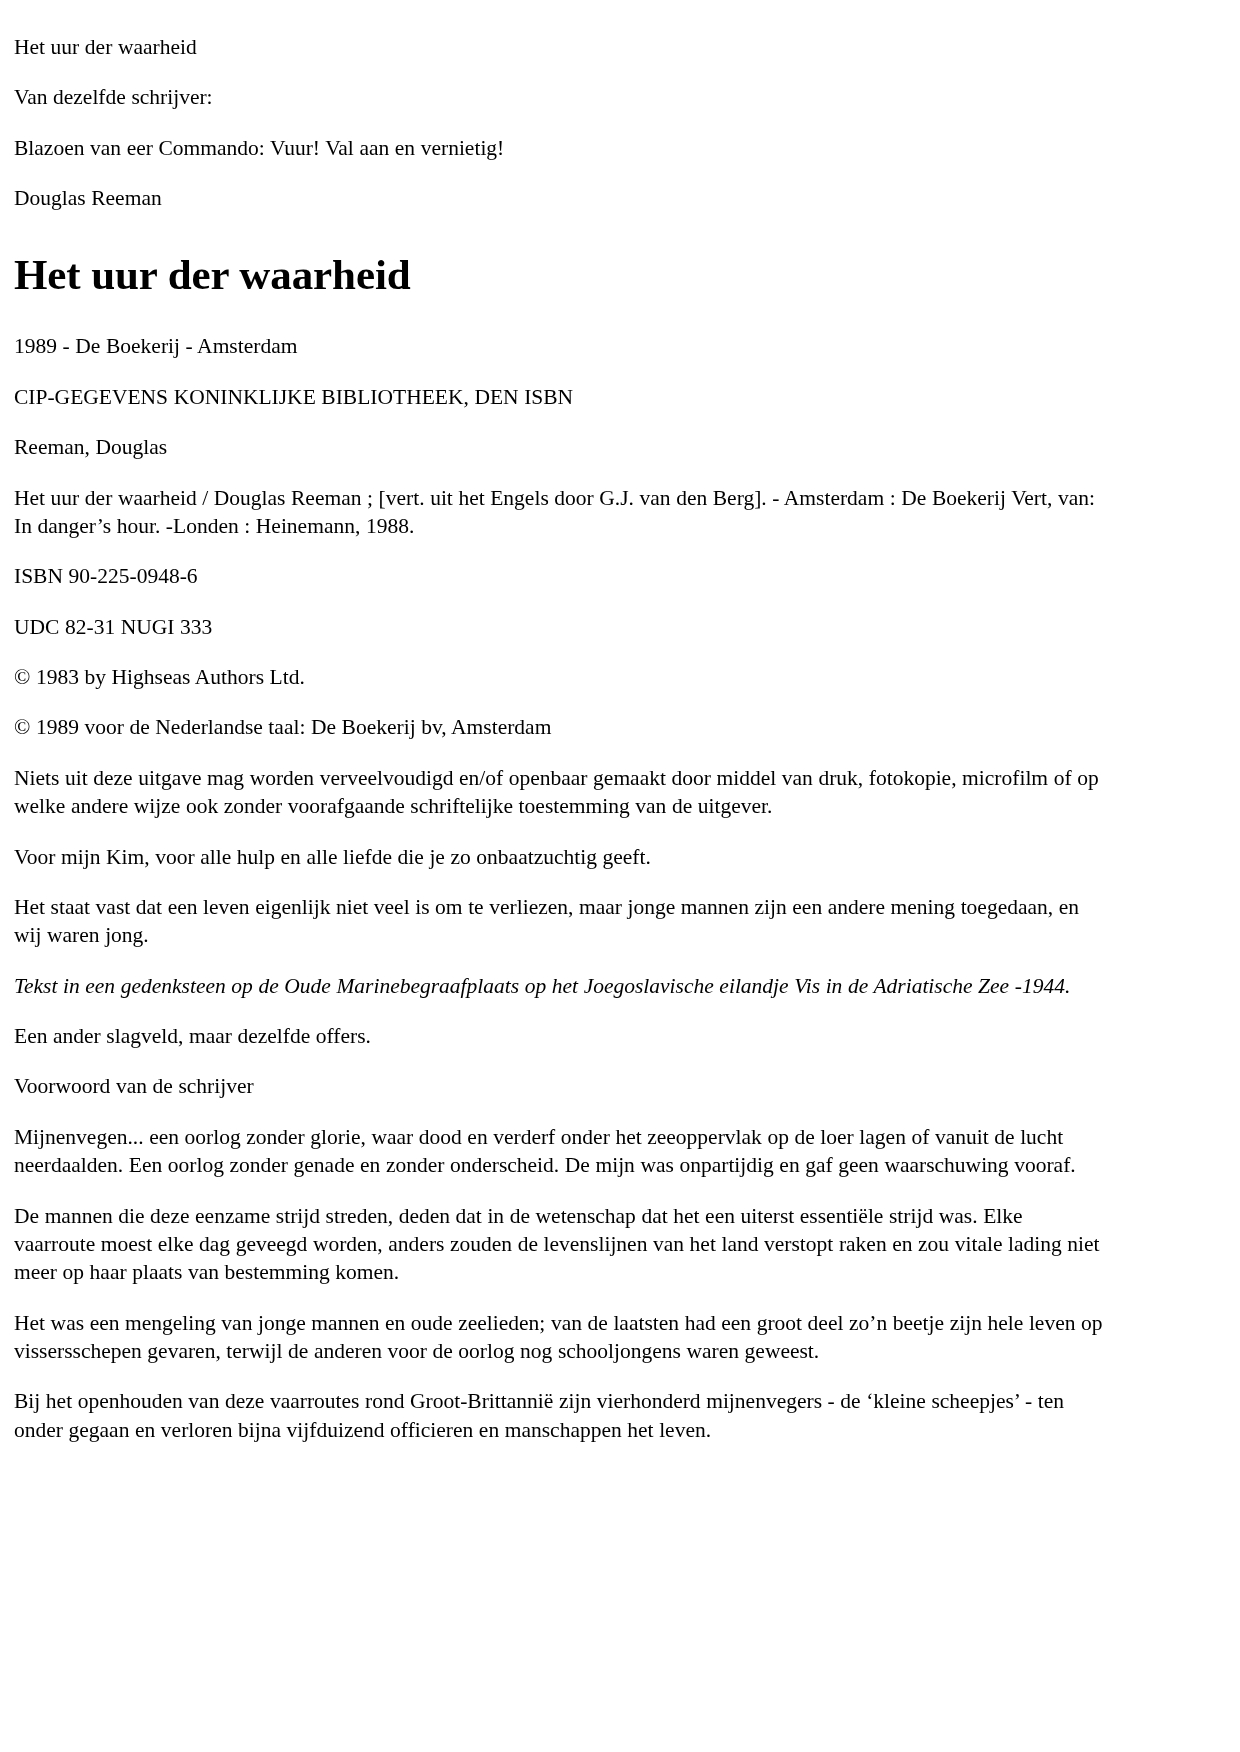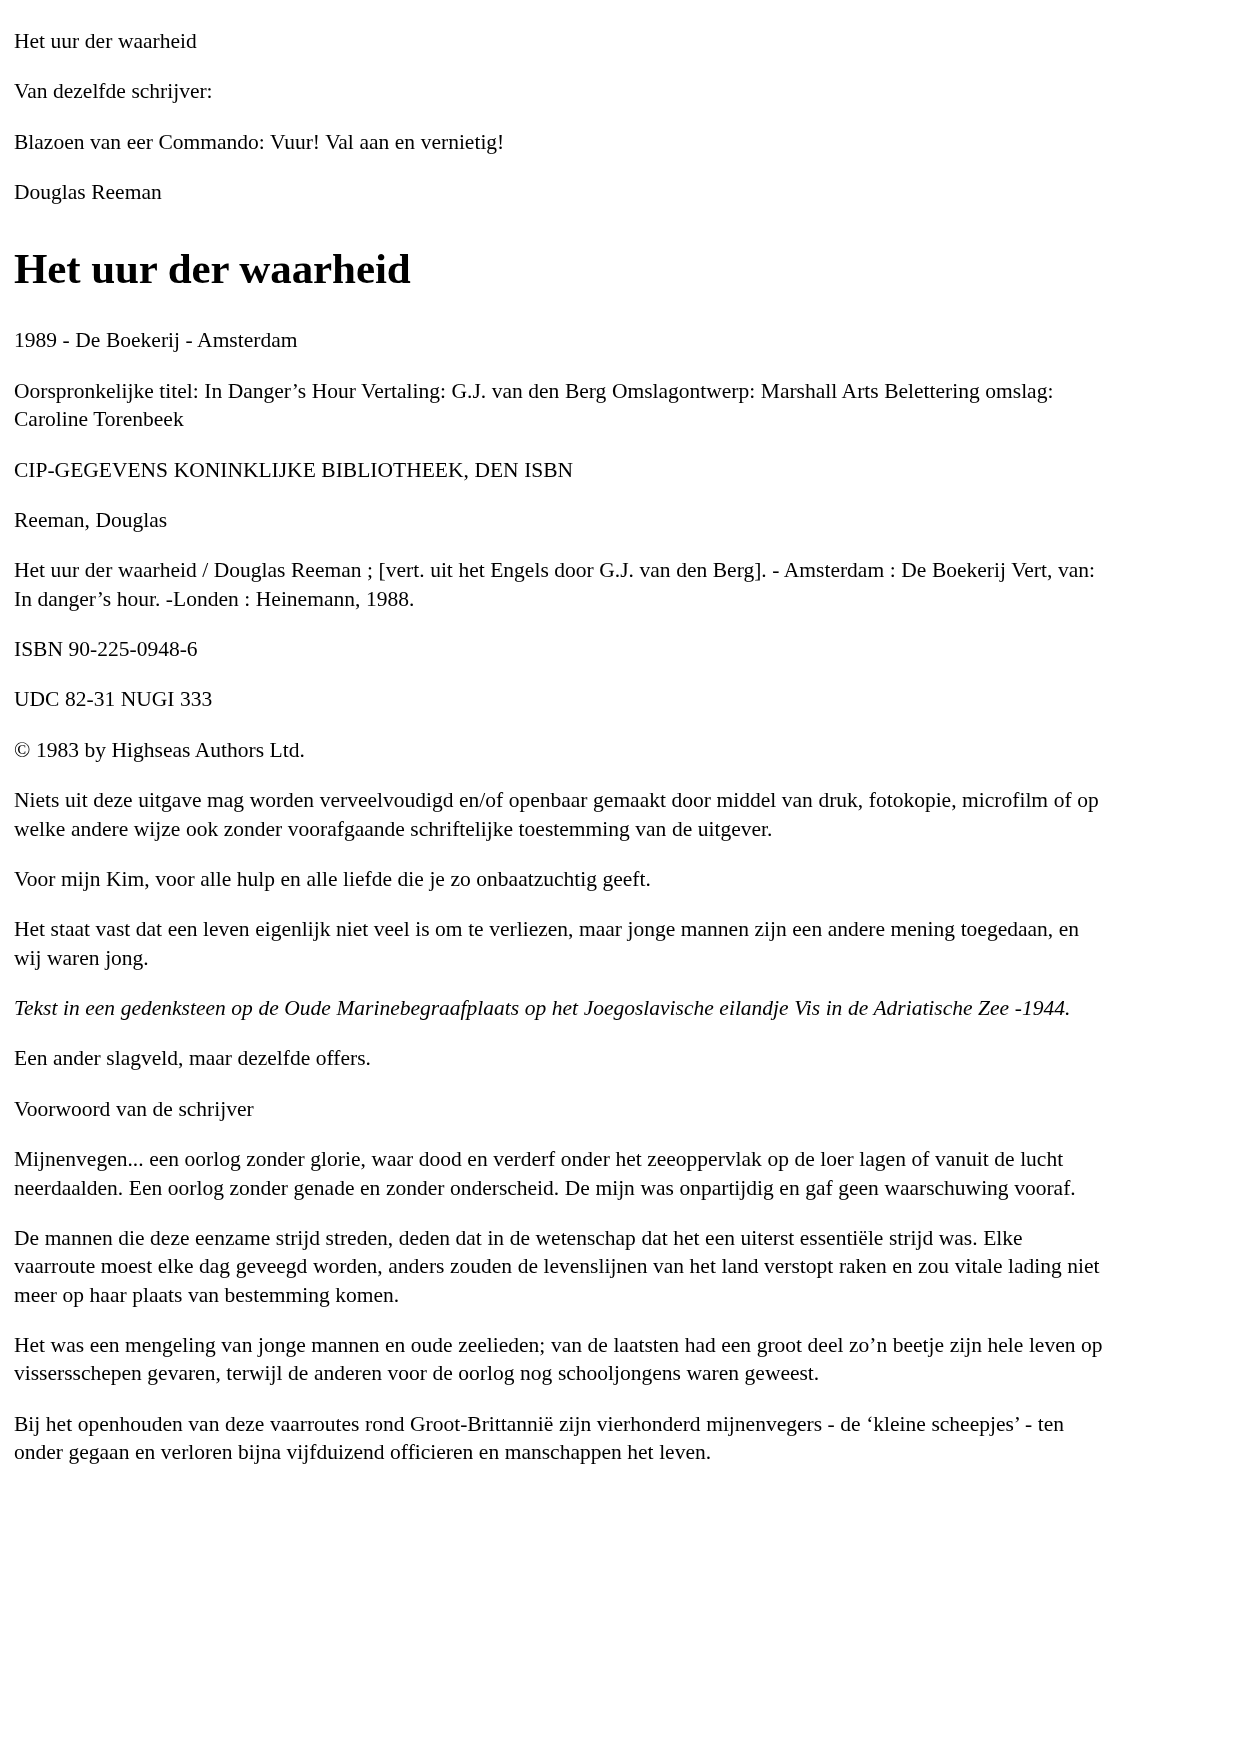--- a/index.html
+++ b/index.html
@@ -11,21 +11,21 @@
   body {
     width: 1240px;
     min-height: 1752px;
     font-family: "Liberation Serif", "DejaVu Serif", serif;
     color: #000000;
     -webkit-font-smoothing: antialiased;
   }
   .page {
     box-sizing: border-box;
     width: 1240px;
-    padding: 16px 14px 0 14px;
+    padding: 22px 14px 0 14px;
   }
   p.block {
     margin: 0 0 0 0;
     padding: 11px 0 11px 0;
     font-size: 21.5px;
     line-height: 1.32;
     text-align: left;
     word-spacing: 0.2px;
   }
   h1.doc-title {
@@ -56,35 +56,35 @@
 
   <p class="block">Blazoen van eer Commando: Vuur! Val aan en vernietig!</p>
 
 
   <p class="block">Douglas Reeman</p>
 
   <h1 class="doc-title">Het uur der waarheid</h1>
 
   <p class="block">1989 - De Boekerij - Amsterdam</p>
 
-  <p class="block measure-wide">Oorspronkelijke titel: In Danger’s Hour Vertaling: G.J. van den Berg Omslagontwerp: Marshall Arts Belettering omslag: Caroline Torenbeek</p>
 
   <p class="block">CIP-GEGEVENS KONINKLIJKE BIBLIOTHEEK, DEN ISBN</p>
 
   <p class="block">Reeman, Douglas</p>
 
   <p class="block measure-wide">Het uur der waarheid / Douglas Reeman ; [vert. uit het Engels door G.J. van den Berg]. - Amsterdam : De Boekerij Vert, van: In danger’s hour. -Londen : Heinemann, 1988.</p>
 
   <p class="block">ISBN 90-225-0948-6</p>
 
   <p class="block">UDC 82-31 NUGI 333</p>
 
 
   <p class="block">© 1983 by Highseas Authors Ltd.</p>
 
+  <p class="block">© 1989 voor de Nederlandse taal: De Boekerij bv, Amsterdam</p>
 
   <p class="block measure-wide">Niets uit deze uitgave mag worden verveelvoudigd en/of openbaar gemaakt door middel van druk, fotokopie, microfilm of op welke andere wijze ook zonder voorafgaande schriftelijke toestemming van de uitgever.</p>
 
   <p class="block measure-wide">Voor mijn Kim, voor alle hulp en alle liefde die je zo onbaatzuchtig geeft.</p>
 
   <p class="block measure-wide">Het staat vast dat een leven eigenlijk niet veel is om te verliezen, maar jonge mannen zijn een andere mening toegedaan, en wij waren jong.</p>
 
   <p class="block measure">Tekst in een gedenksteen op de Oude Marinebegraafplaats op het Joegoslavische eilandje Vis in de Adriatische Zee -1944.</p>
 
   <p class="block">Een ander slagveld, maar dezelfde offers.</p>

